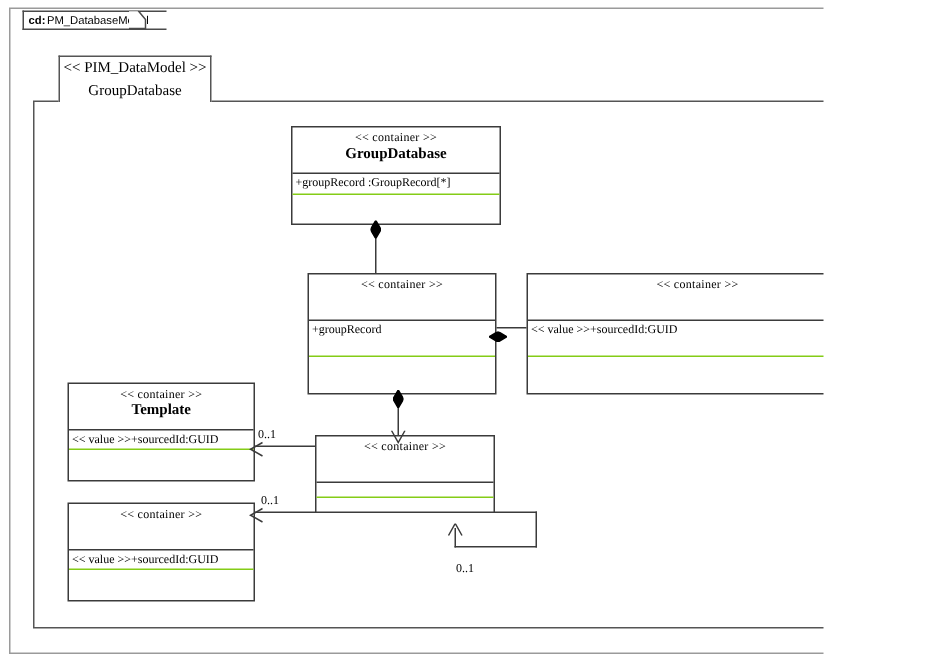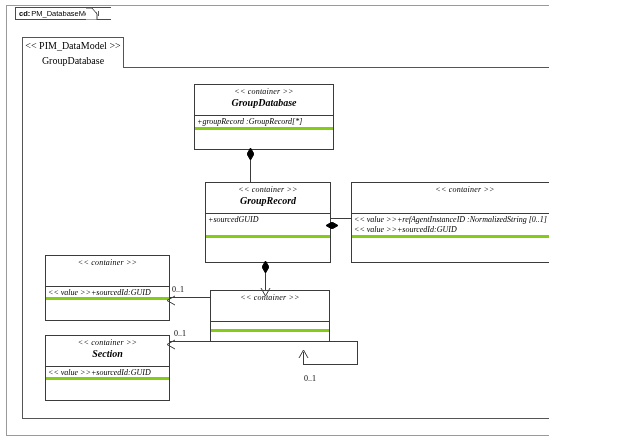--- a/index.html
+++ b/index.html
@@ -57,21 +57,21 @@
     left: 86px;
     top: 7px;
     width: 12px;
     height: 13px;
     overflow: hidden;
   }
 
   
   .pkg-tab {
     position: absolute;
-    left: 22px;
+    left: 39px;
     top: 37px;
     width: 102px;
     height: 31px;
     border: 1px solid #555555;
     border-bottom: none;
     box-sizing: border-box;
     background: #ffffff;
     z-index: 3;
     text-align: center;
     font-size: 10px;
@@ -90,21 +90,20 @@
     z-index: 1;
   }
 
   
   .cls {
     position: absolute;
     box-sizing: border-box;
     border: 1px solid #3b3b3b;
     background: #ffffff;
     z-index: 5;
-    font-style: italic;
   }
   .cls .hdr {
     box-sizing: border-box;
     border-bottom: 1px solid #3b3b3b;
     text-align: center;
     padding: 2px 2px 3px 2px;
   }
   .cls .stereo {
     font-size: 8px;
     line-height: 10px;
@@ -112,21 +111,21 @@
     color: #000000;
   }
   .cls .cname {
     font-size: 10px;
     line-height: 12px;
     font-weight: bold;
     color: #000000;
   }
   .cls .attrs {
     box-sizing: border-box;
-    border-bottom: 3px solid #84cc16;
+    border-bottom: 1px solid #84cc16;
     padding: 1px 2px 2px 2px;
   }
   .cls .attr {
     font-size: 8px;
     line-height: 10px;
     white-space: nowrap;
     color: #000000;
   }
   .cls .ops {
     box-sizing: border-box;
@@ -244,61 +243,59 @@
     </div>
     <div class="attrs" style="height:14px;">
       <div class="attr">+groupRecord :GroupRecord[*]</div>
     </div>
     <div class="ops" style="height:19px;"></div>
   </div>
 
   <div class="cls" style="left:205px; top:182px; width:126px; height:81px;">
     <div class="hdr" style="height:31px;">
       <div class="stereo">&lt;&lt; container &gt;&gt;</div>
-      <div class="cname">GroupRecord</div>
     </div>
     <div class="attrs" style="height:24px;">
-      <div class="attr">+sourcedGUID</div>
+      <div class="attr">+groupRecord</div>
     </div>
     <div class="ops" style="height:24px;"></div>
   </div>
 
   <div class="cls" style="left:351px; top:182px; width:228px; height:81px;">
     <div class="hdr" style="height:31px;">
       <div class="stereo">&lt;&lt; container &gt;&gt;</div>
     </div>
     <div class="attrs" style="height:24px;">
-      <div class="attr">&lt;&lt; value &gt;&gt;+refAgentInstanceID :NormalizedString  [0..1]</div>
       <div class="attr">&lt;&lt; value &gt;&gt;+sourcedId:GUID</div>
     </div>
     <div class="ops" style="height:24px;"></div>
   </div>
 
   <div class="cls" style="left:45px; top:255px; width:125px; height:66px;">
     <div class="hdr" style="height:31px;">
       <div class="stereo">&lt;&lt; container &gt;&gt;</div>
+      <div class="cname">Template</div>
     </div>
     <div class="attrs" style="height:13px;">
       <div class="attr">&lt;&lt; value &gt;&gt;+sourcedId:GUID</div>
     </div>
     <div class="ops" style="height:20px;"></div>
   </div>
 
   <div class="cls" style="left:210px; top:290px; width:120px; height:52px;">
     <div class="hdr" style="height:31px;">
       <div class="stereo">&lt;&lt; container &gt;&gt;</div>
     </div>
     <div class="attrs" style="height:10px;"></div>
     <div class="ops" style="height:9px;"></div>
   </div>
 
   <div class="cls" style="left:45px; top:335px; width:125px; height:66px;">
     <div class="hdr" style="height:31px;">
       <div class="stereo">&lt;&lt; container &gt;&gt;</div>
-      <div class="cname">Section</div>
     </div>
     <div class="attrs" style="height:13px;">
       <div class="attr">&lt;&lt; value &gt;&gt;+sourcedId:GUID</div>
     </div>
     <div class="ops" style="height:20px;"></div>
   </div>
 
 </div>
 
 </body></html>

